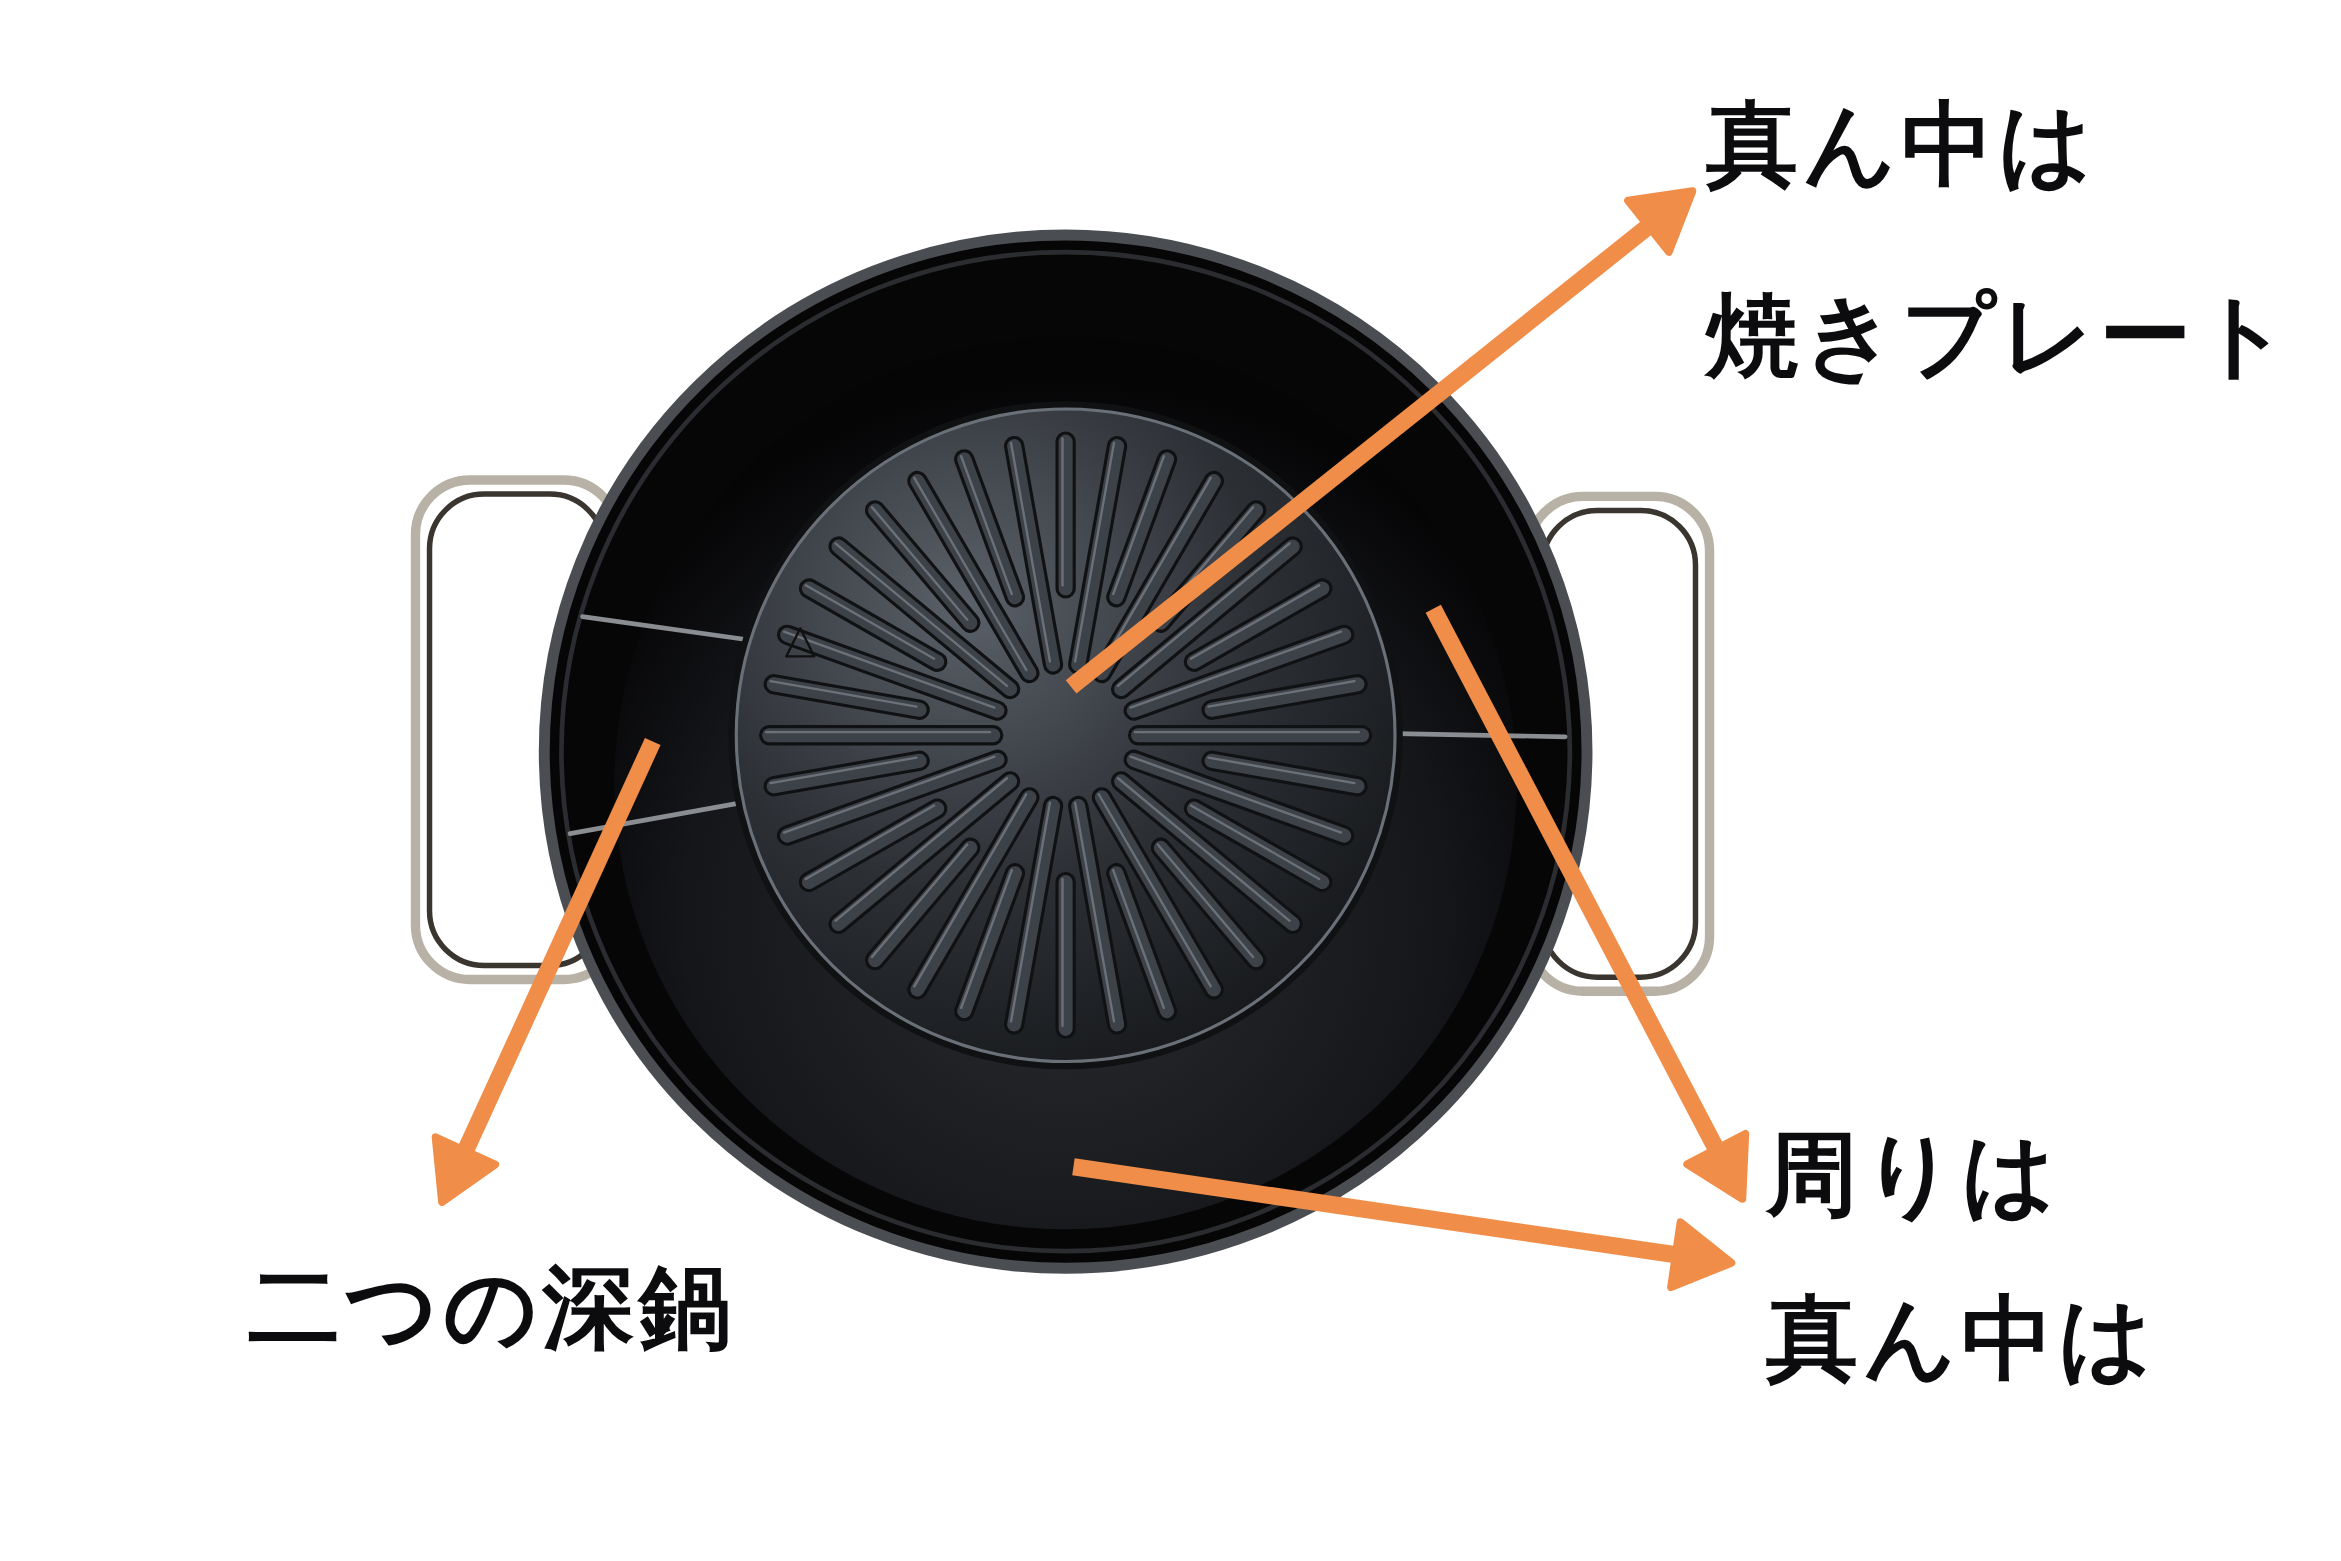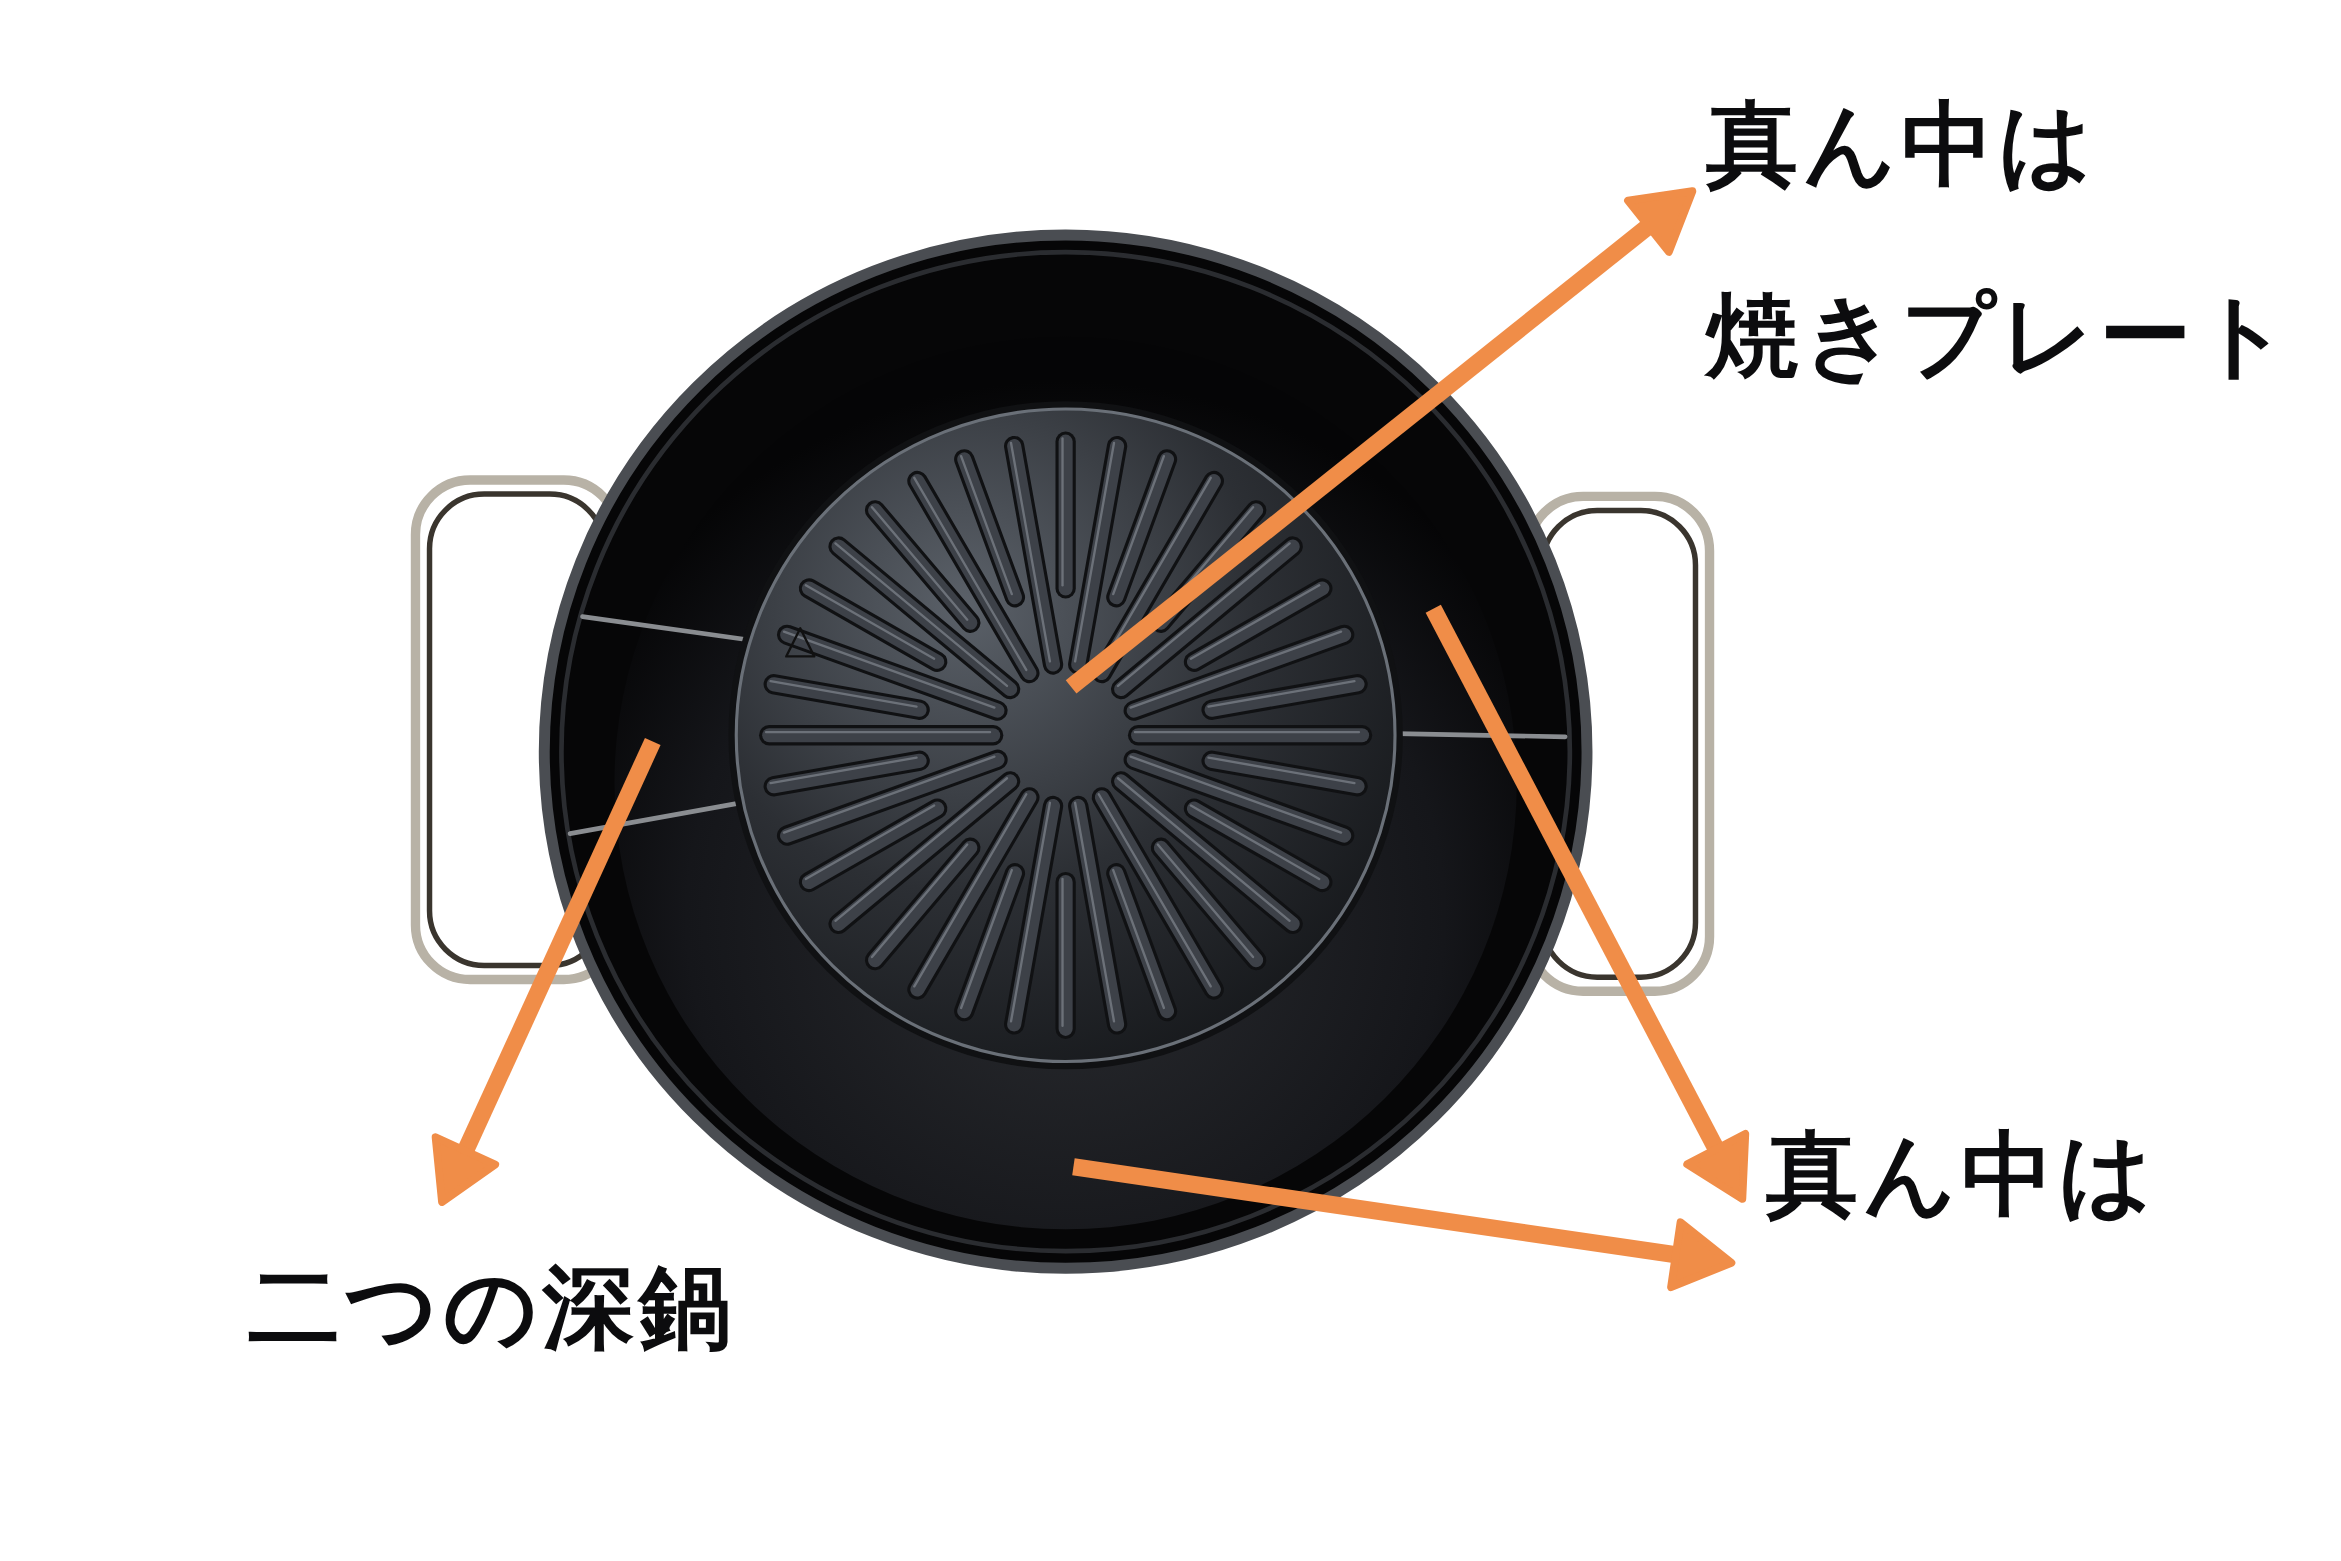--- a/index.html
+++ b/index.html
@@ -195,15 +195,16 @@
 </svg>
 
 <div class="label" id="lbl-center" style="left: 1706px; top: 98px;">
   <span class="line" style="height: 191px;">真ん中は</span>
   <span class="line" style="height: 191px; text-align: right;">焼きプレート</span>
 </div>
 <div class="label" id="lbl-oil" style="left: 248px; top: 1261px;">
   <span class="line">二つの深鍋</span>
 </div>
 <div class="label" id="lbl-side" style="left: 1766px; top: 1128px;">
+  <span class="line" style="height: 164px;">周りは</span>
   <span class="line" style="height: 164px;">真ん中は</span>
 </div>
 
 
 </body></html>

